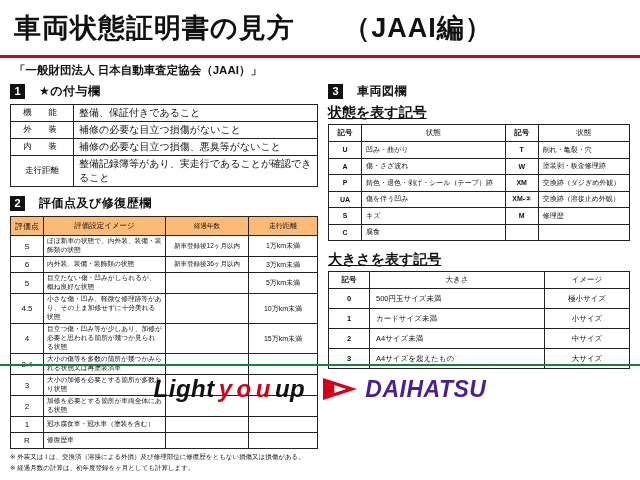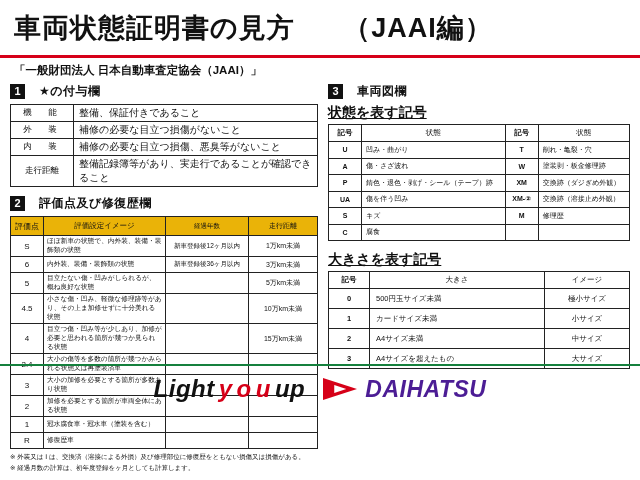--- a/index.html
+++ b/index.html
@@ -57,21 +57,21 @@
   table{border-collapse:collapse;width:100%;}
   td,th{border:1px solid #222;font-size:8px;padding:1px 3px;vertical-align:middle;}
 
   
   .t1 td{height:14px;}
   .t1 .k{width:56px;text-align:center;letter-spacing:4px;font-size:8.5px;}
   .t1 .k.sp{letter-spacing:0;}
   .t1 .v{font-size:10px;padding-left:5px;margin-top:8px;}
 
   
-  .t2 th{font-size:7.5px;text-align:center;background:#eab308;font-weight:normal;height:16px;}
+  .t2 th{font-size:7.5px;text-align:center;background:#fdba74;font-weight:normal;height:16px;}
   .t2 td{font-size:6.7px;height:13px;}
   .t2 .sc{width:26px;text-align:center;font-size:8px;}
   .t2 .dist{width:62px;text-align:center;font-size:7px;}
   .t2 .num2{width:76px;text-align:center;font-size:6.5px;}
 
   .note{
     font-size:6.5px;line-height:1.5;
     margin-top:3px;
   }
 

